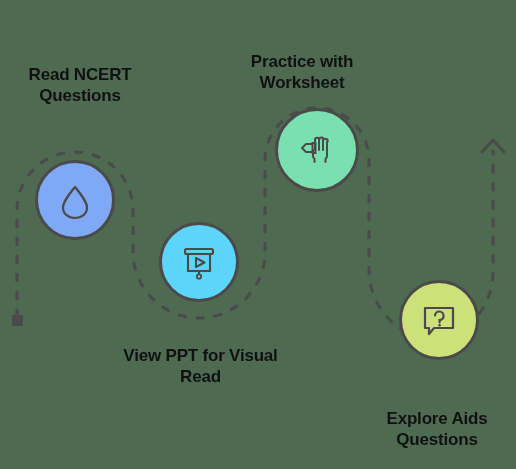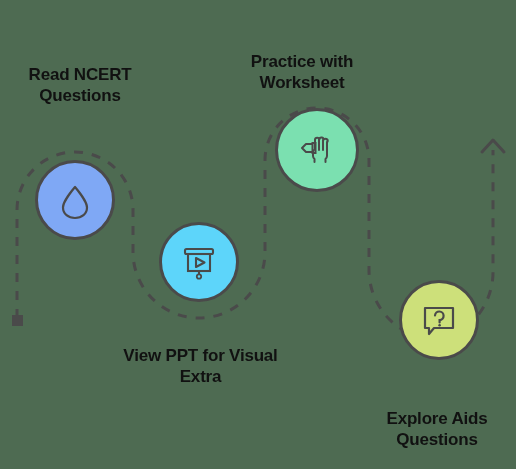--- a/index.html
+++ b/index.html
@@ -111,21 +111,21 @@
         <path d="M18 17.5 a4.3 4.3 0 1 1 4.6 4.6 L22.6 24.5" fill="none" stroke="#4a4a4a" stroke-width="2.2" stroke-linecap="round"></path>
         <circle cx="22.6" cy="27.3" r="1.3" fill="#4a4a4a"></circle>
       </svg>
     </span>
   </div>
 
   <div class="label" style="left:0px; top:64px; width:160px;">Read NCERT
 Questions</div>
 
   <div class="label" style="left:98px; top:345px; width:205px;">View PPT for Visual
-Extra</div>
+Read</div>
 
   <div class="label" style="left:216px; top:10px; width:172px;margin-top:41px;">Practice with
 Worksheet</div>
 
   <div class="label" style="left:358px; top:408px; width:158px;">Explore Aids
 Questions</div>
 
 </div>
 
 </body></html>

